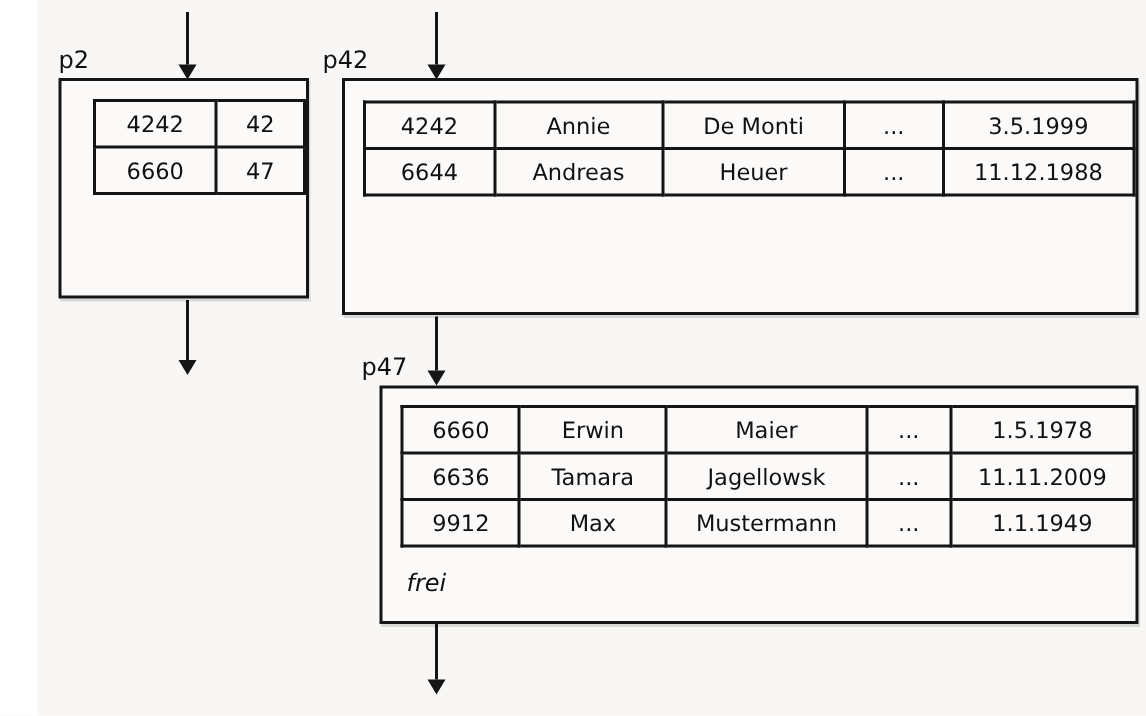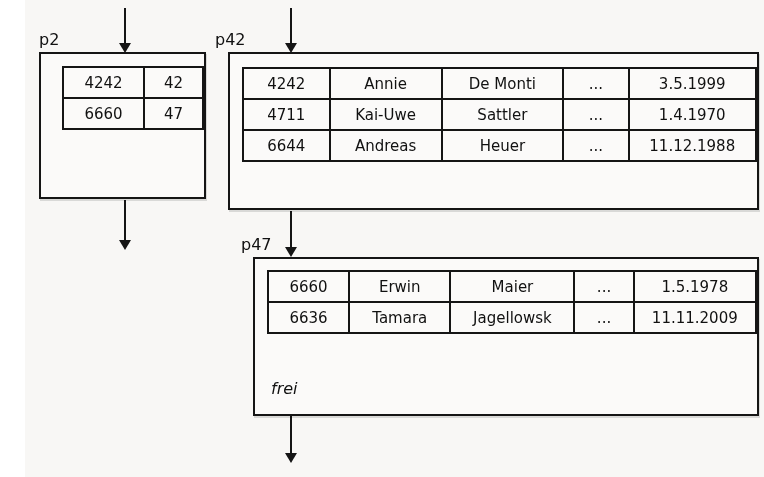--- a/index.html
+++ b/index.html
@@ -145,27 +145,20 @@
     <table class="tbl tbl-p42">
       <tbody>
           <tr>
         <td>4242</td>
         <td>Annie</td>
         <td>De Monti</td>
         <td>...</td>
         <td>3.5.1999</td>
       </tr>
       <tr>
-        <td>4711</td>
-        <td>Kai-Uwe</td>
-        <td>Sattler</td>
-        <td>...</td>
-        <td>1.4.1970</td>
-      </tr>
-      <tr>
         <td>6644</td>
         <td>Andreas</td>
         <td>Heuer</td>
         <td>...</td>
         <td>11.12.1988</td>
       </tr>
     </tbody>
       </table>
   </div>
 
@@ -180,18 +173,25 @@
         <td>...</td>
         <td>1.5.1978</td>
       </tr>
       <tr>
         <td>6636</td>
         <td>Tamara</td>
         <td>Jagellowsk</td>
         <td>...</td>
         <td>11.11.2009</td>
       </tr>
+      <tr>
+        <td>9912</td>
+        <td>Max</td>
+        <td>Mustermann</td>
+        <td>...</td>
+        <td>1.1.1949</td>
+      </tr>
     </tbody>
       </table>
     <div class="free-label">frei</div>
   </div>
 
 </div>
 
 </body></html>

